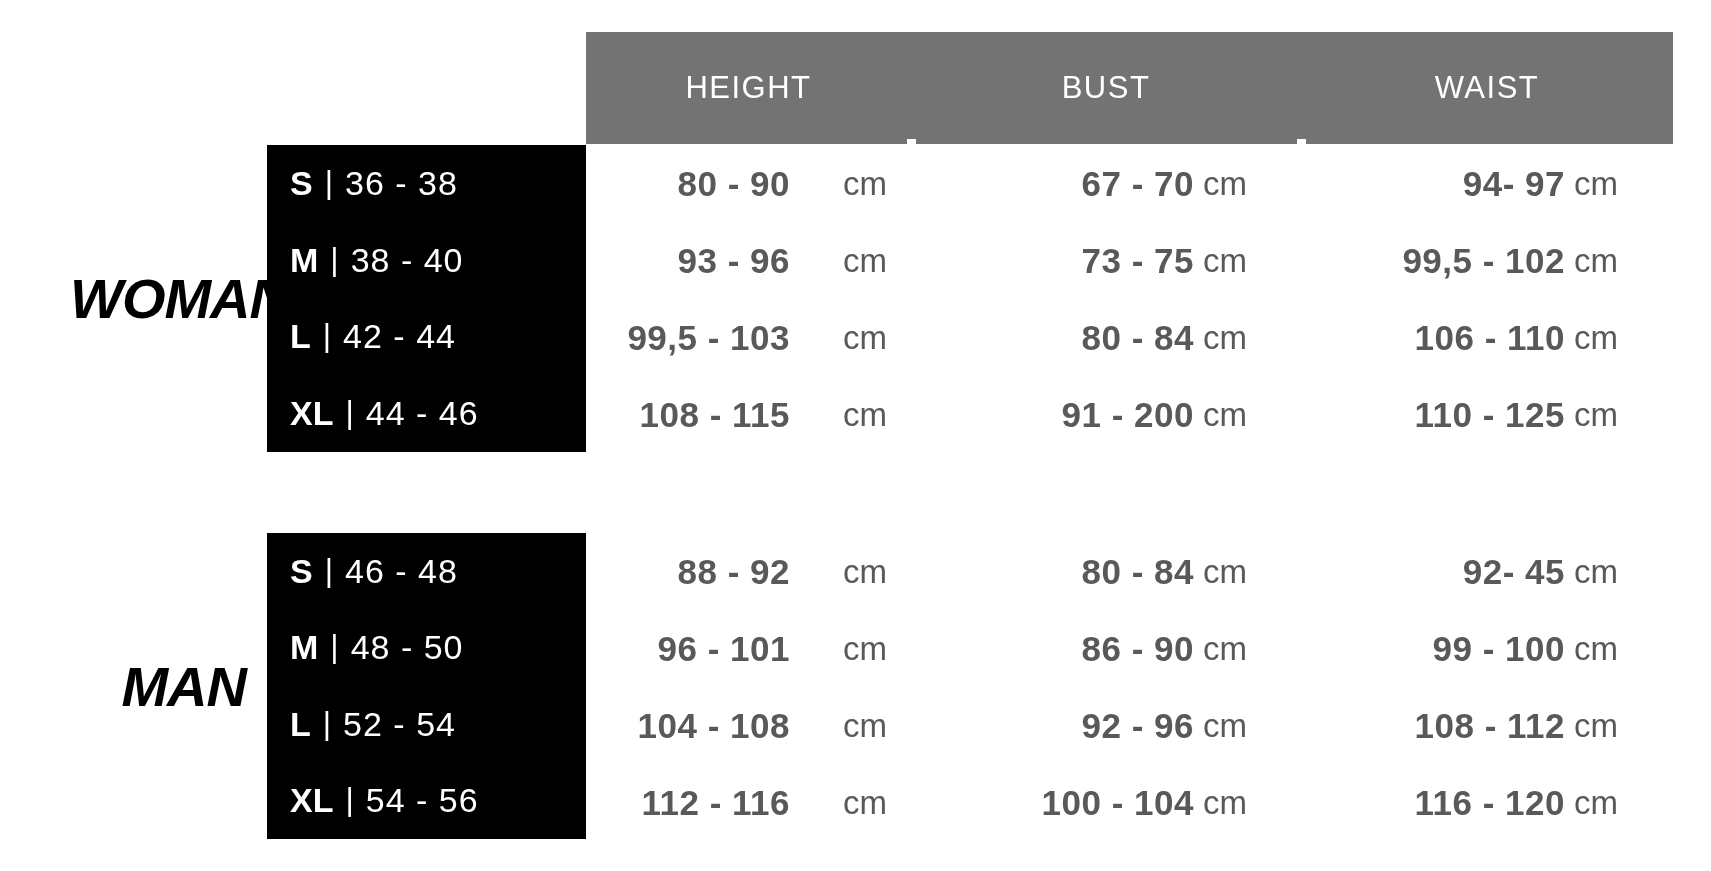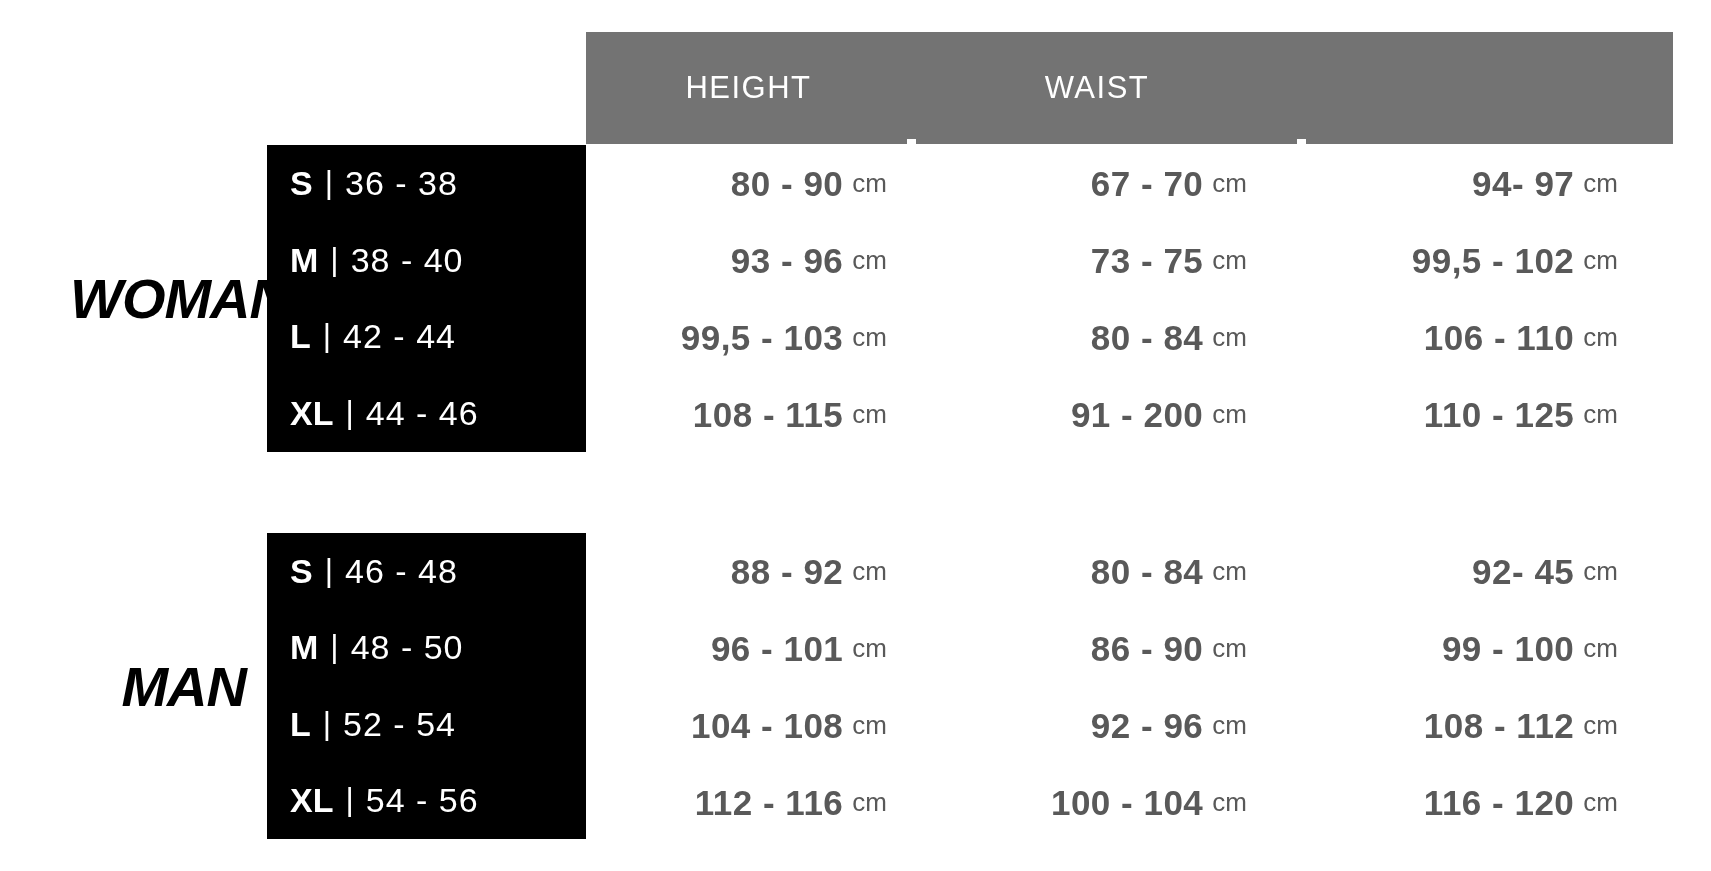--- a/index.html
+++ b/index.html
@@ -47,33 +47,34 @@
   .size-range{font-weight:400;letter-spacing:1px;}
   
   .data-grid{
     position:absolute;left:586px;width:1087px;
     display:flex;flex-direction:column;
   }
   .data-grid.woman{top:145px;height:308px;}
   .data-grid.man{top:533px;height:308px;}
   .data-row{flex:1;display:flex;}
   .dcell{display:flex;align-items:center;justify-content:flex-end;white-space:nowrap;}
-  .dcell.c1{width:325px;padding-right:24px;box-sizing:border-box;}
+  .dcell.c1{width:325px;padding-right:24px;box-sizing:border-box;gap:44px;}
   .dcell.c2{width:390px;padding-right:54px;box-sizing:border-box;}
   .dcell.c3{width:372px;padding-right:55px;box-sizing:border-box;}
   .num{font-weight:700;font-size:35px;color:#595959;letter-spacing:0.5px;}
-  .unit{font-weight:400;font-size:26px;color:#595959;margin-left:9px;}
+  .unit{font-weight:400;font-size:33px;color:#595959;margin-left:9px;}
 </style>
 </head>
 <body>
 
 <div class="stage">
 
   <div class="header-bar">
     <div class="hcell c1">HEIGHT</div>
+    <div class="hcell c2">BUST</div>
     <div class="hcell c3">WAIST</div>
     <div class="notch n1"></div>
     <div class="notch n2"></div>
   </div>
 
   <div class="section-label label-woman">WOMAN</div>
   <div class="section-label label-man">MAN</div>
 
   <div class="sizebox woman">
     <div class="size-row">

